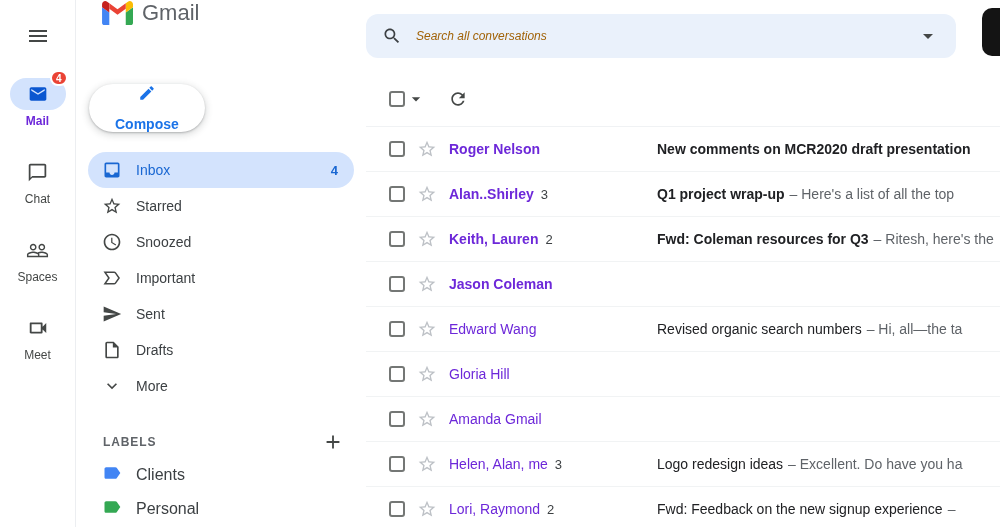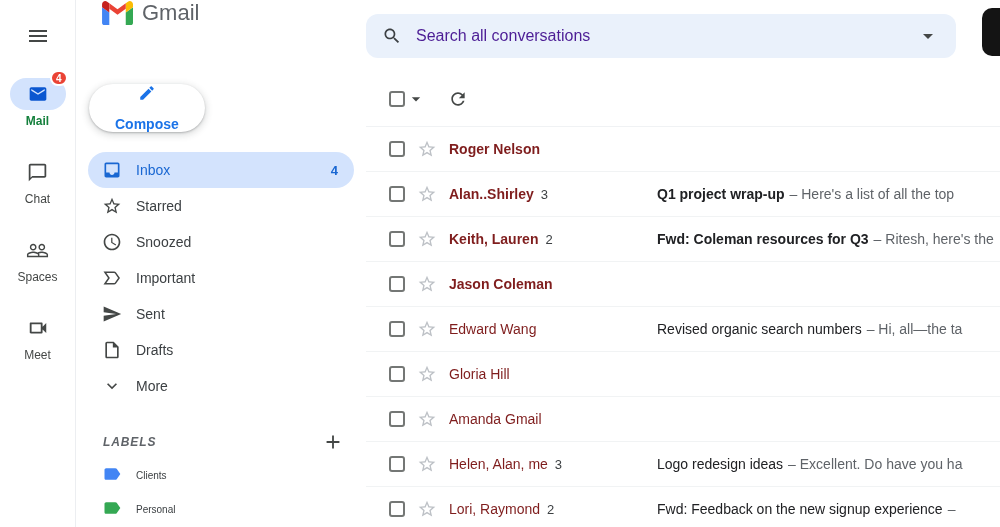--- a/index.html
+++ b/index.html
@@ -15,73 +15,73 @@
   .rail-item { display:flex; flex-direction:column; align-items:center;
     margin-bottom:28px; cursor:pointer; width:100%; }
   .rail-pill { width:56px; height:32px; border-radius:16px; display:flex;
     align-items:center; justify-content:center; position:relative; }
   .rail-item.active .rail-pill { background:#d3e3fd; }
   .rail-badge { position:absolute; top:-8px; right:-2px; min-width:16px; height:16px;
     padding:0 4px; background:#ea4335; color:#fff; font-size:10px; font-weight:bold;
     border-radius:9px; border:2px solid #fff; display:flex; align-items:center;
     justify-content:center; }
   .rail-label { font-size:12px; color:#444746; margin-top:4px; }
-  .rail-item.active .rail-label { color:#15803d; font-weight:bold; }
+  .rail-item.active .rail-label { color:#6d28d9; font-weight:bold; }
 
   
   .sidebar { width:290px; flex-shrink:0; background:#fff; }
   .logo-row { height:68px; display:flex; align-items:flex-start; padding-left:26px; gap:9px; }
   .logo-text { font-size:22px; color:#5f6368; }
   .compose { margin:16px 0 0 13px; height:48px; border:none; border-radius:24px;
     background:#fff; display:inline-flex; align-items:center; gap:14px; padding:0 26px;
     cursor:pointer; box-shadow:0 1px 2px rgba(60,64,67,.3), 0 2px 6px 2px rgba(60,64,67,.15);flex-direction:column; }
   .compose span { font-size:14px; font-weight:bold; color:#1a73e8; }
   .nav { margin-top:20px; }
   .nav-item { height:36px; margin:0 12px; border-radius:18px; display:flex;
     align-items:center; gap:14px; padding-left:14px; font-size:14px; color:#3c4043;
     cursor:pointer; }
   .nav-item .nav-ic { width:20px; display:flex; justify-content:center; }
   .nav-item.active { background:#d3e3fd; }
   .nav-item.active .nav-label { color:#1967d2; font-weight:normal; }
   .nav-count { margin-left:auto; padding-right:16px; font-size:13px; font-weight:bold;
     color:#1967d2; }
   .labels-row { margin-top:22px; height:32px; display:flex; align-items:center;
-    padding:0 22px 0 27px;font-style:italic; }
+    padding:0 22px 0 27px; }
   .labels-title { font-size:12px; font-weight:bold; letter-spacing:.9px; color:#5f6368; }
   .add-label { margin-left:auto; border:none; background:none; cursor:pointer;
     display:flex; }
   .label-item { height:34px; margin:0 12px; border-radius:17px; display:flex;
-    align-items:center; gap:14px; padding-left:14px; font-size:10px; color:#3c4043;
+    align-items:center; gap:14px; padding-left:14px; font-size:16px; color:#3c4043;
     cursor:pointer; }
 
   
   .main { flex:1; min-width:0; display:flex; flex-direction:column; }
   .topbar { height:72px; position:relative; padding-top:14px; flex-shrink:0; }
   .search { width:590px; height:44px; background:#eaf1fb; border-radius:12px;
     display:flex; align-items:center; padding:0 16px; gap:14px; cursor:text; }
-  .search-text { font-size:16px; color:#4c1d95; flex:1; }
+  .search-text { font-size:12px; color:#a16207; flex:1;font-style:italic; }
   .search-caret { border:none; background:none; cursor:pointer; display:flex; }
   .avatar-dark { position:absolute; top:8px; right:-30px; width:48px; height:48px;
     border-radius:10px; background:#141414; cursor:pointer; }
 
   .toolbar { height:54px; display:flex; align-items:center; padding-left:23px;
     flex-shrink:0; }
   .cb { width:16px; height:16px; border:2px solid #747775; border-radius:3px;
     background:#fff; cursor:pointer; flex-shrink:0; }
   .tb-caret { border:none; background:none; cursor:pointer; display:flex; margin-left:1px; }
   .tb-refresh { border:none; background:none; cursor:pointer; display:flex; margin-left:22px; }
 
   .email-list { border-top:1px solid #f0f2f4; overflow:hidden; }
   .email-row { height:45px; border-bottom:1px solid #f1f3f4; display:flex;
     align-items:center; padding-left:23px; gap:12px; font-size:14px; cursor:pointer;
     background:#fff; }
   .email-row .star { display:flex; cursor:pointer; }
   .sender-box { width:196px; flex-shrink:0; display:flex; align-items:baseline;
     gap:7px; overflow:hidden; white-space:nowrap; }
-  .sender { color:#7f1d1d; }
+  .sender { color:#6d28d9; }
   .count { font-size:13px; color:#3c4043; }
   .count:empty { display:none; }
   .subject-line { flex:1; min-width:0; overflow:hidden; white-space:nowrap; }
   .subject { color:#202124; }
   .snippet { color:#5f6368; margin-left:5px; }
   .snippet:empty { display:none; }
   .unread .sender, .unread .subject { font-weight:bold; }
 </style>
 </head>
 <body>
@@ -270,20 +270,23 @@
     <span class="cb"></span>
     <span class="star">
       <svg width="20" height="20" viewBox="0 0 24 24">
               <path fill="#bdc1c6" d="M22 9.24l-7.19-.62L12 2 9.19 8.63 2 9.24l5.46 4.73L5.82 21 12 17.27 18.18 21l-1.63-7.03L22 9.24zM12 15.4l-3.76 2.27 1-4.28-3.32-2.88 4.38-.38L12 6.1l1.71 4.04 4.38.38-3.32 2.88 1 4.28L12 15.4z"></path>
             </svg>
     </span>
     <span class="sender-box">
       <span class="sender">Roger Nelson</span>
 
     </span>
+    <span class="subject-line">
+      <span class="subject">New comments on MCR2020 draft presentation</span>
+    </span>
   </div>
 
   <div class="email-row unread">
     <span class="cb"></span>
     <span class="star">
       <svg width="20" height="20" viewBox="0 0 24 24">
               <path fill="#bdc1c6" d="M22 9.24l-7.19-.62L12 2 9.19 8.63 2 9.24l5.46 4.73L5.82 21 12 17.27 18.18 21l-1.63-7.03L22 9.24zM12 15.4l-3.76 2.27 1-4.28-3.32-2.88 4.38-.38L12 6.1l1.71 4.04 4.38.38-3.32 2.88 1 4.28L12 15.4z"></path>
             </svg>
     </span>
     <span class="sender-box">

